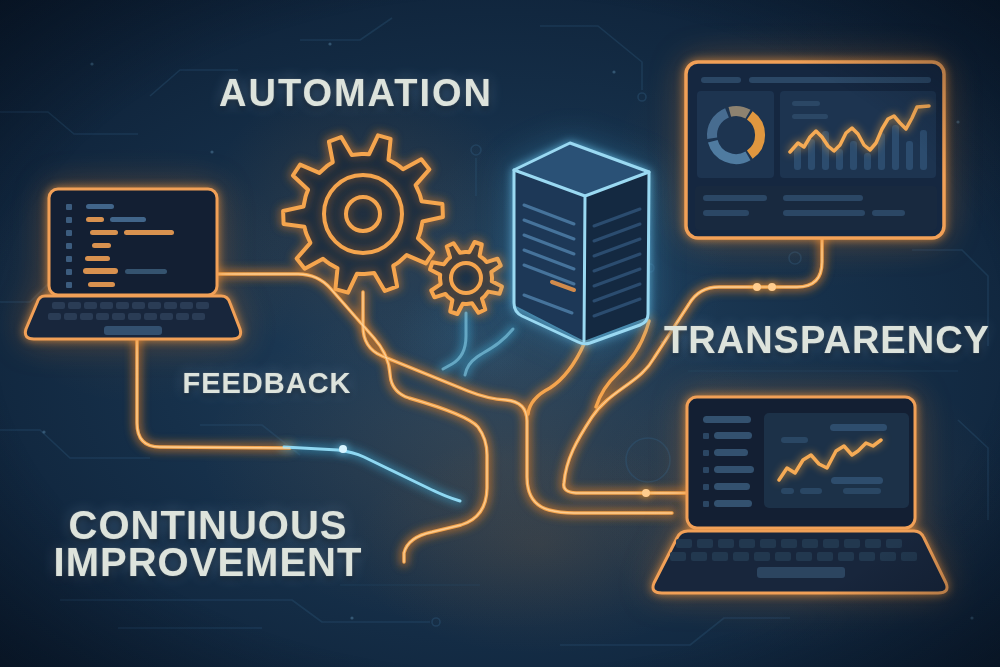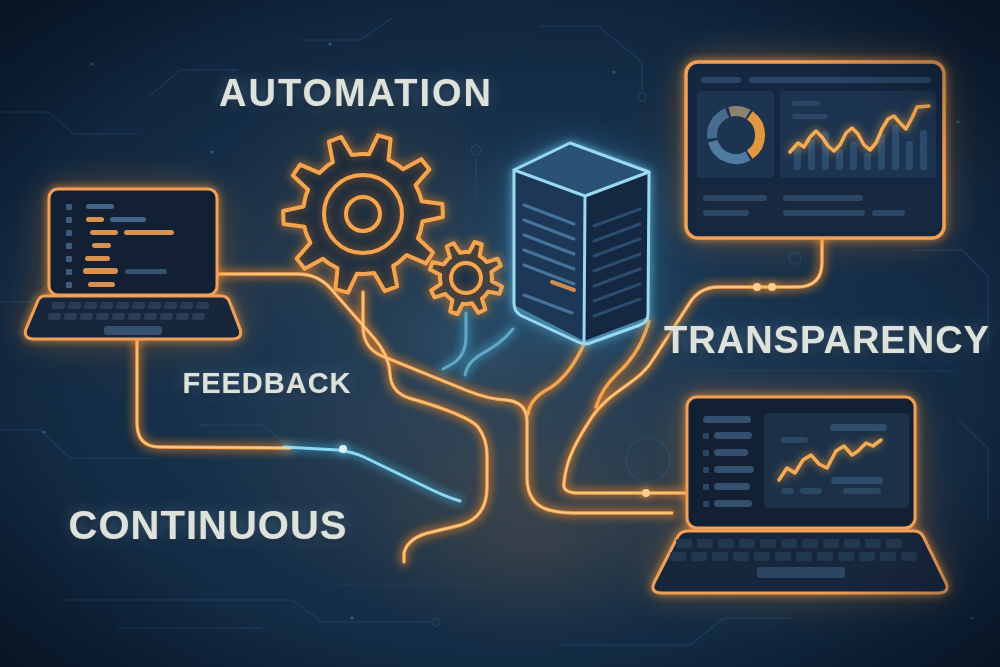--- a/index.html
+++ b/index.html
@@ -355,14 +355,15 @@
   </g>
 
   <rect x="0" y="0" width="1000" height="667" fill="url(#vinGrad)" pointer-events="none"></rect>
 </svg>
 
 <div class="label label-automation">AUTOMATION</div>
 <div class="label label-feedback">FEEDBACK</div>
 <div class="label label-transparency">TRANSPARENCY</div>
 <div class="label label-ci">
   <div>CONTINUOUS</div>
+  <div>IMPROVEMENT</div>
 </div>
 </div>
 
 </body></html>

